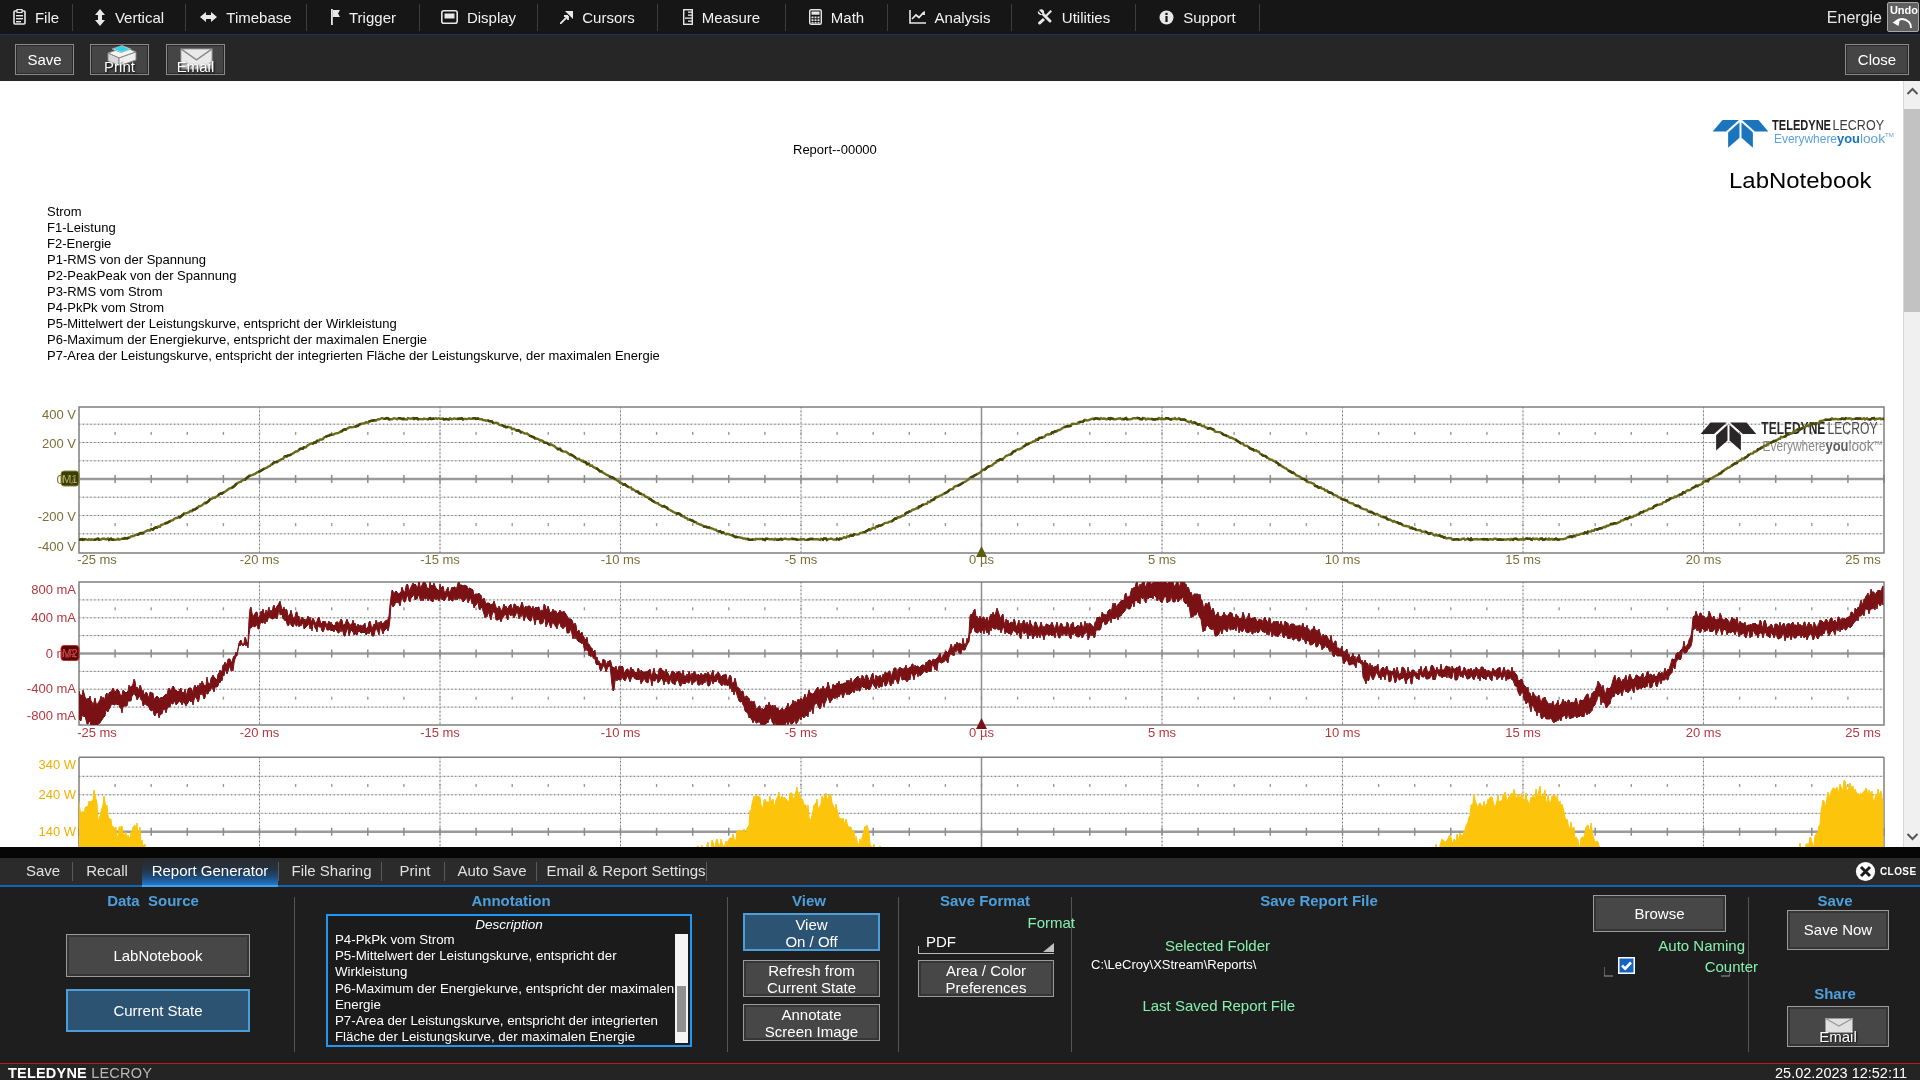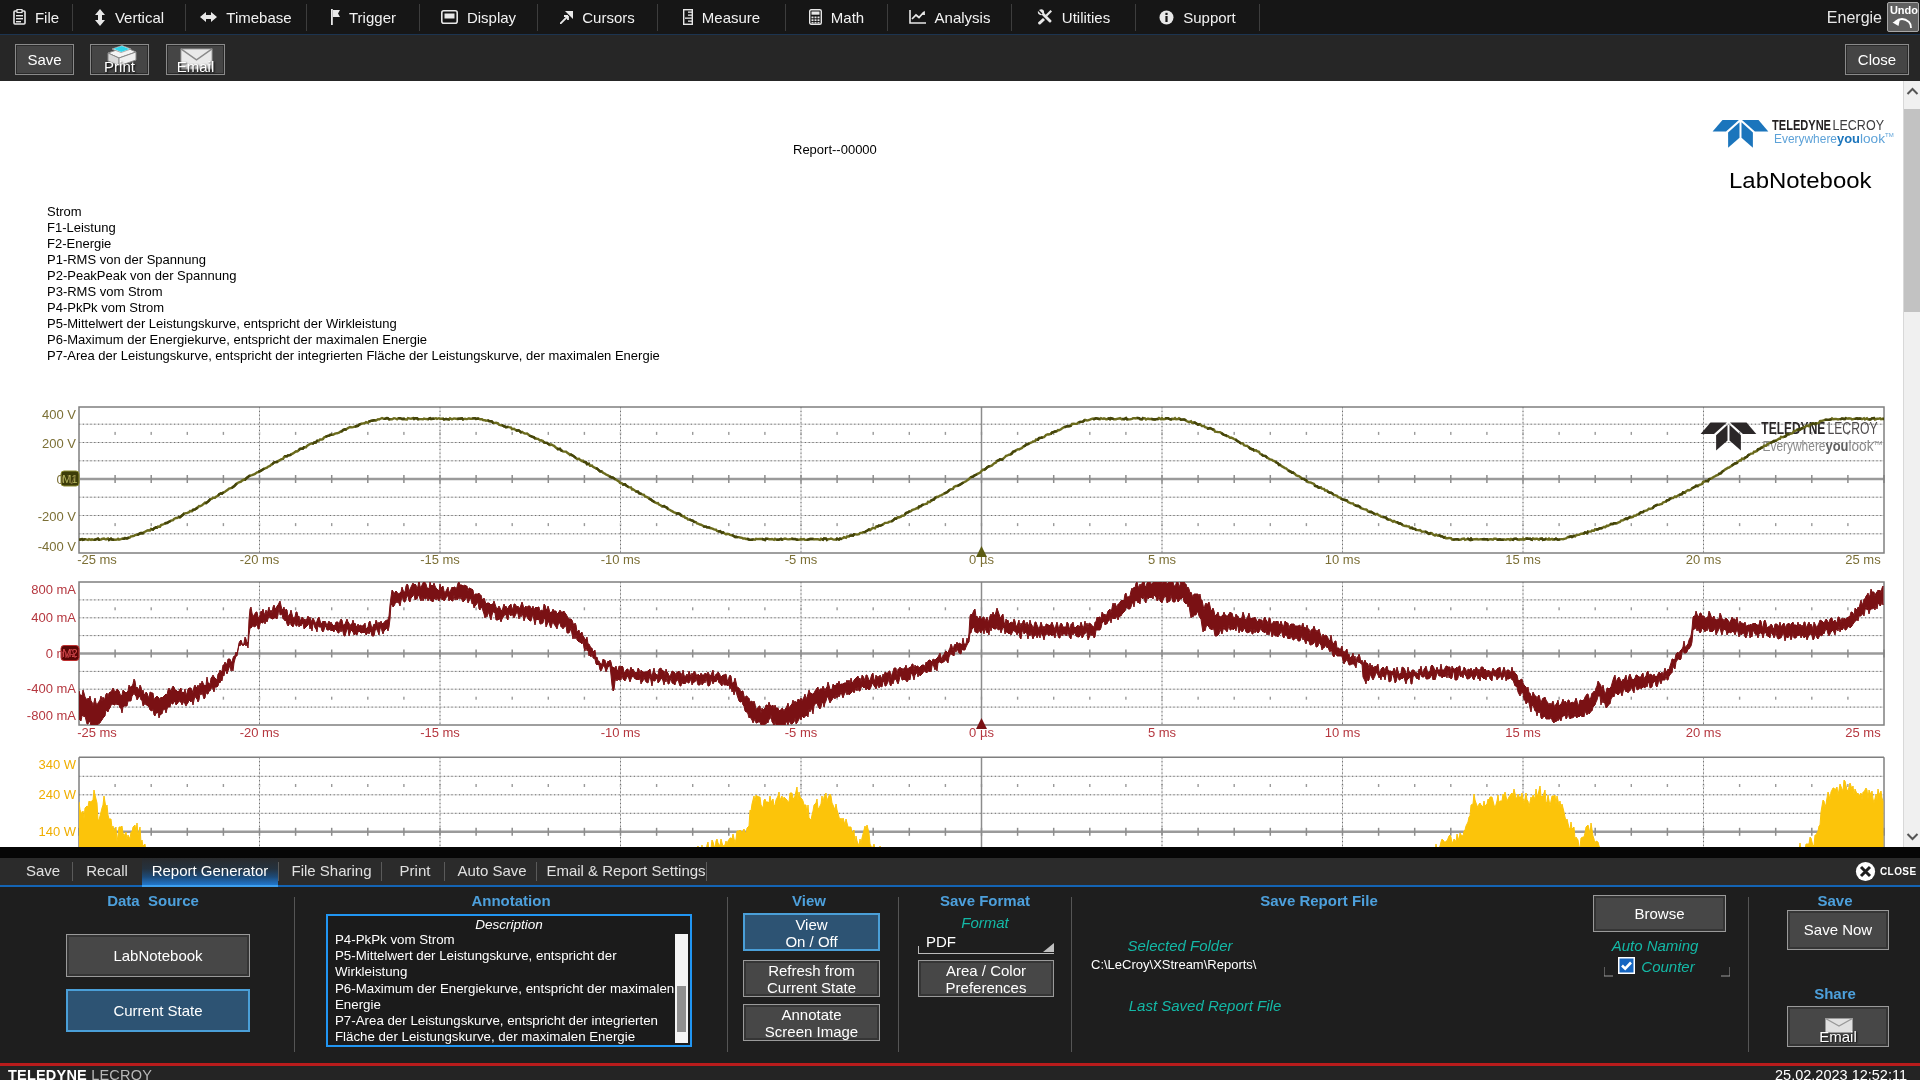--- a/index.html
+++ b/index.html
@@ -43,36 +43,36 @@
     background:linear-gradient(#292a2c 0%, #25323f 40%, #1d4b79 70%, #2277cc 100%); }
   #activetab2 { position:absolute; left:142px; top:885px; width:136px; height:2px; background:#3da0f0; }
   #panel { position:absolute; left:0; top:887px; width:1920px; height:176px; background:#1e1e1e;
     color:#fff; font-size:15px; }
   .shead { position:absolute; color:#4da0dc; font-weight:bold; font-size:15px; text-align:center; }
   .vdiv { position:absolute; width:1px; background:#555; top:10px; height:155px; }
   .pbtn { position:absolute; background:#474747; border:1px solid #9a9a9a;
     box-shadow:inset 0 0 0 2px #353535; color:#fff; text-align:center; font-size:15px; }
   .bbtn { position:absolute; background:#2d5373; border:2px solid #4a9fd8; color:#fff;
     text-align:center; font-size:15px; }
-  .ital { position:absolute; font-style:italic; color:#14b8a6; text-align:center; }
+  .ital { position:absolute; color:#86efac; text-align:right; }
   #descbox { position:absolute; left:326px; top:27px; width:366px; height:133px;
     background:#1b1b1b; border:2px solid #2196f3; }
   #descbox .title { font-style:italic; text-align:center; font-size:13.5px; margin-top:1px; }
   #descbox .body { position:absolute; left:7px; top:16px; width:342px; font-size:13.3px; line-height:16.2px; }
   #dscroll { position:absolute; right:2px; top:18px; width:13px; height:109px; background:#f5f5f5; }
   #dthumb { position:absolute; left:2px; top:52px; width:9px; height:46px; background:#909090; }
   #pdffield { position:absolute; left:918px; top:45px; width:136px; height:22px; }
   #pdffield .ul { position:absolute; left:0; bottom:0; width:100%; height:1px; background:#bbb; }
   #pdffield .lt { position:absolute; left:0; bottom:0; width:1px; height:8px; background:#bbb; }
   #filefield { position:absolute; left:1091px; top:24px; width:490px; height:22px; font-size:15px; }
   #filefield .ul { position:absolute; left:0; bottom:0; width:100%; height:1px; background:#bbb; }
   #filefield .lt { position:absolute; left:0; bottom:0; width:1px; height:8px; background:#bbb; }
   .tri { position:absolute; width:0; height:0; border-style:solid; }
   #statusbar { position:absolute; left:0; top:1063px; width:1920px; height:17px; background:#242424;
-    border-top:3px solid #b91c1c; color:#fff; }
+    border-top:1px solid #b91c1c; color:#fff; }
 </style>
 </head>
 <body>
 
 <div id="menubar">
   <div class="mi" style="width:72px"><svg width="13" height="16" viewBox="0 0 13 16">
         <rect x="1" y="2" width="11" height="13" rx="1" fill="none" stroke="#e8e8e8" stroke-width="1.6"></rect>
         <rect x="4" y="0.5" width="5" height="3" fill="#161616" stroke="#e8e8e8" stroke-width="1.2"></rect>
         <rect x="3" y="6" width="7" height="1.4" fill="#e8e8e8"></rect>
         <rect x="3" y="9" width="7" height="1.4" fill="#e8e8e8"></rect>

